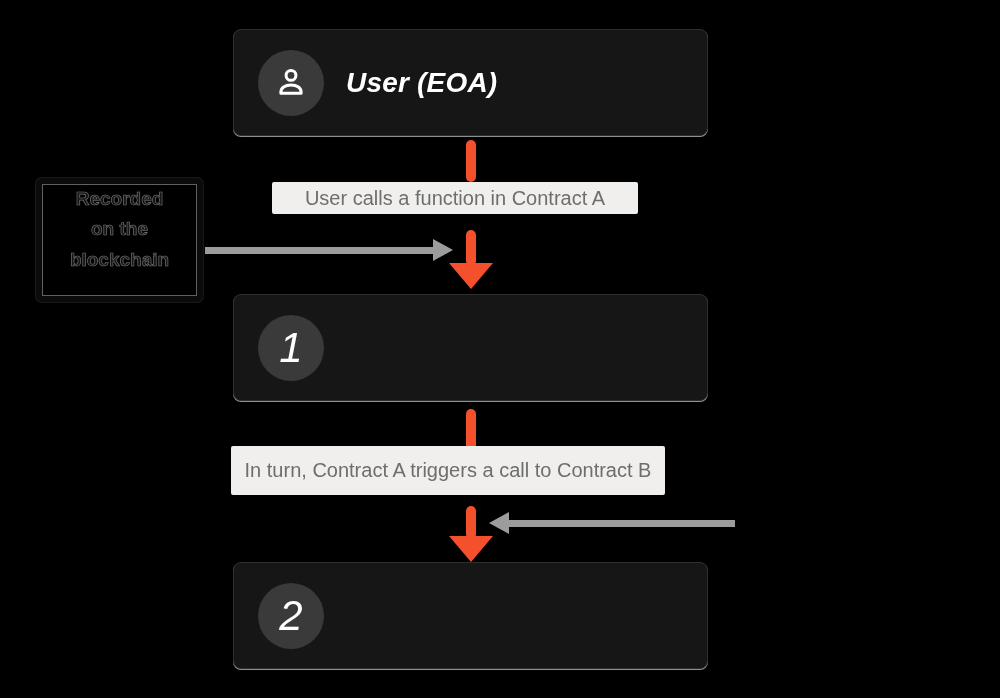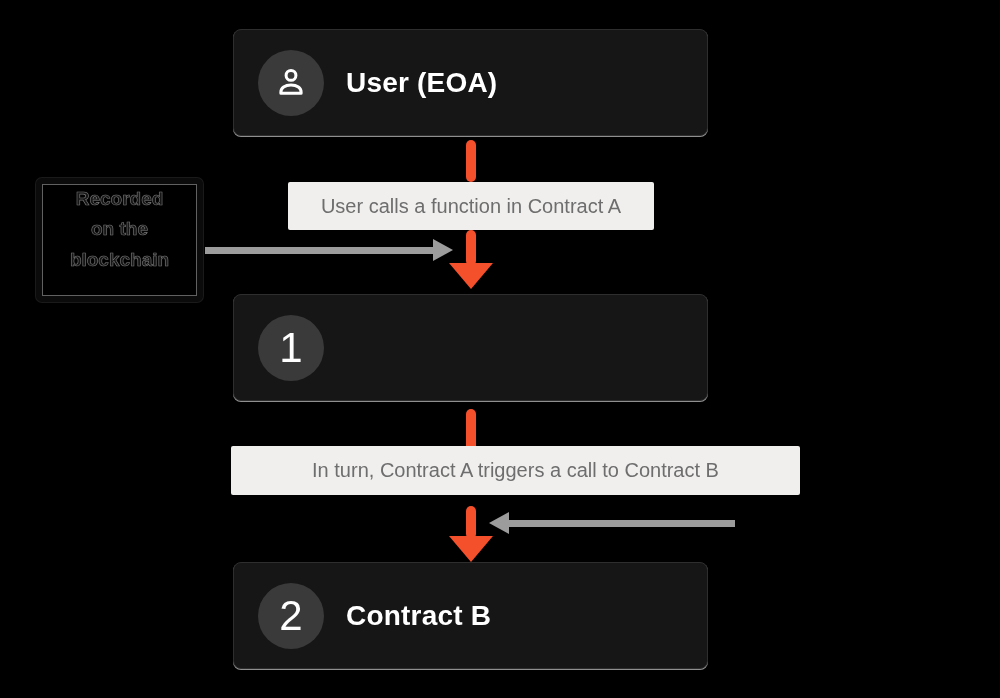--- a/index.html
+++ b/index.html
@@ -21,21 +21,21 @@
   body{font-family:"Liberation Sans","DejaVu Sans",sans-serif;}
   .canvas{position:relative;width:1000px;height:698px;background:var(--background);overflow:hidden;}
 
   
   .node{
     position:absolute;left:233px;width:475px;height:107px;
     background:var(--node-fill);
     border:1px solid var(--node-border);
     border-radius:8px;
     box-shadow:0 1px 0 var(--node-hairline);
-    display:flex;align-items:center;
+    display:flex;align-items:center;font-style:italic;
   }
   .node-user{top:29px}
   .node-a{top:294px}
   .node-b{top:562px}
   .badge{
     position:absolute;left:24px;top:20px;width:66px;height:66px;
     background:var(--badge-fill);border-radius:50%;
     display:flex;align-items:center;justify-content:center;
     color:var(--node-text);
     font-size:42px;font-weight:400;line-height:1;
@@ -50,22 +50,22 @@
   
   .edge-label{
     position:absolute;
     background:var(--edge-label-fill);
     color:var(--edge-label-text);
     font-size:20px;
     display:flex;align-items:center;justify-content:center;
     border-radius:2px;
     white-space:nowrap;
   }
-  .edge-label-1{left:288px;top:182px;width:366px;height:48px}
-  .edge-label-2{left:231px;top:446px;width:569px;height:49px}
+  .edge-label-1{left:272px;top:182px;width:366px;height:32px}
+  .edge-label-2{left:231px;top:446px;width:434px;height:49px}
 
   
   .oseg{position:absolute;left:466px;width:10px;background:var(--arrow-orange);border-radius:5px;}
   .oseg-1a{top:140px;height:42px}
   .oseg-1b{top:230px;height:36px}
   .oseg-2a{top:409px;height:48px}
   .oseg-2b{top:506px;height:33px}
   .ohead{
     position:absolute;left:449px;width:0;height:0;
     border-left:22px solid transparent;border-right:22px solid transparent;
@@ -140,16 +140,15 @@
   </div>
   <div class="oseg oseg-2b"></div>
   <div class="ohead ohead-2"></div>
 
   <div class="gshaft gshaft-2"></div>
   <div class="ghead ghead-left ghead-2"></div>
 
 
   <div class="node node-b">
     <div class="badge">2</div>
-    <div class="node-title">Contract B</div>
   </div>
 
 </div>
 
 </body></html>

